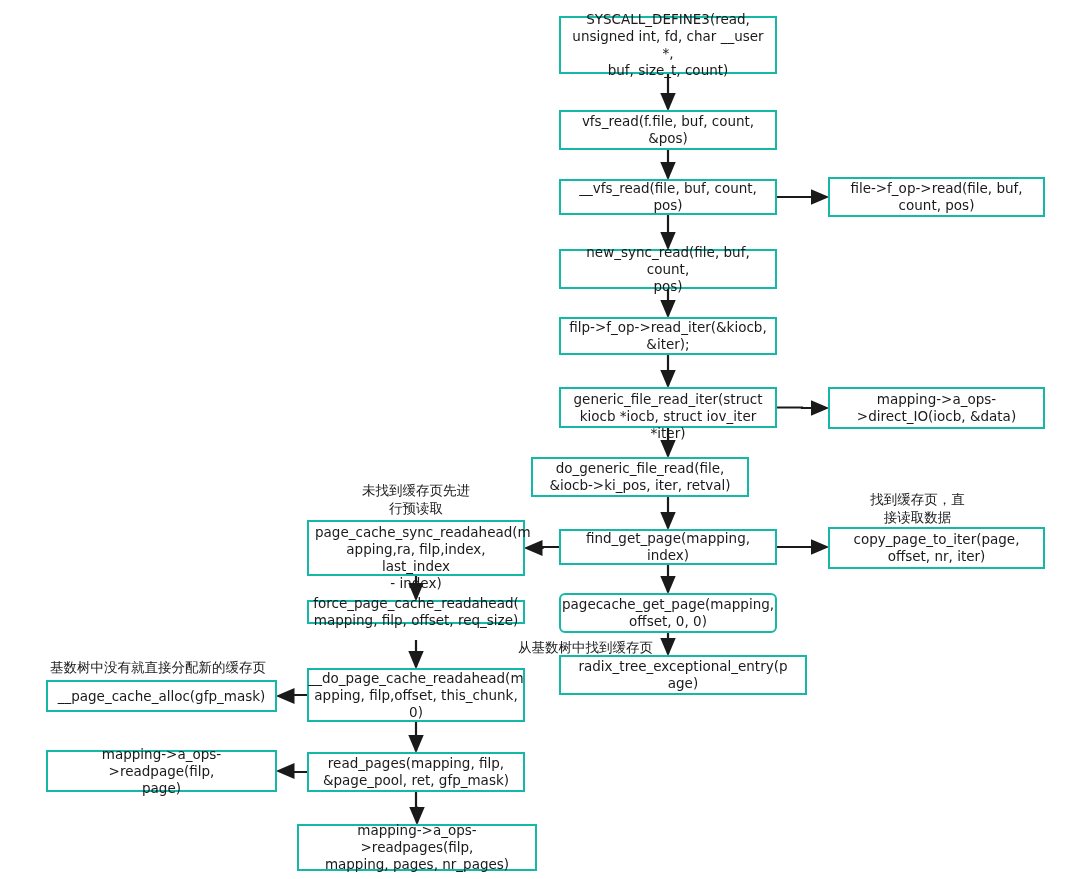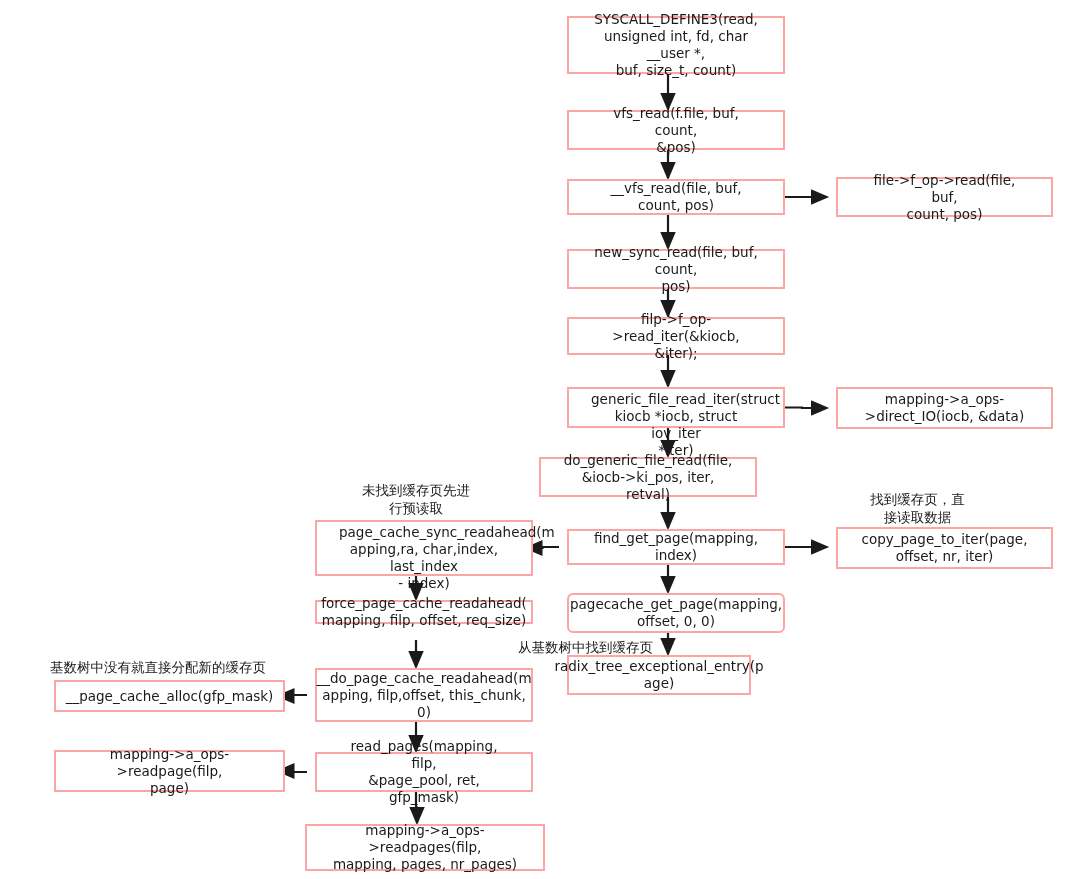--- a/index.html
+++ b/index.html
@@ -11,33 +11,32 @@
     position: relative;
     width: 1074px;
     height: 879px;
     background: #ffffff;
     font-family: "DejaVu Sans", "Liberation Sans", sans-serif;
     overflow: hidden;
   }
   .node {
     position: absolute;
     box-sizing: border-box;
-    border: 2px solid #fca5a5;
+    border: 2px solid #14b8a6;
     background: #ffffff;
     color: #1a1a1a;
     font-size: 13.5px;
     line-height: 17px;
     text-align: center;
     display: flex;
     align-items: center;
     justify-content: center;
-    padding: 0 22px;
+    padding: 0 6px;
     white-space: pre-line;
     z-index: 2;
-    margin-left: 8px;
   }
   .node.overflow {
     display: block;
     padding-top: 2px;
     overflow: visible;
   }
   .annot {
     position: absolute;
     color: #1a1a1a;
     font-size: 13.5px;
@@ -104,29 +103,29 @@
 &amp;iter);</div>
       <div class="node overflow" style="left: 559px; top: 387px; width: 218px; height: 41px;">generic_file_read_iter(struct
 kiocb *iocb, struct iov_iter
 *iter)</div>
       <div class="node" style="left: 828px; top: 387px; width: 217px; height: 42px;">mapping-&gt;a_ops-
 &gt;direct_IO(iocb, &amp;data)</div>
       <div class="node" style="left: 531px; top: 457px; width: 218px; height: 40px;">do_generic_file_read(file,
 &amp;iocb-&gt;ki_pos, iter, retval)</div>
       <div class="node" style="left: 559px; top: 529px; width: 218px; height: 36px;">find_get_page(mapping, index)</div>
       <div class="node overflow" style="left: 307px; top: 520px; width: 218px; height: 56px;">page_cache_sync_readahead(m
-apping,ra, char,index, last_index
+apping,ra, filp,index, last_index
 - index)</div>
       <div class="node" style="left: 828px; top: 527px; width: 217px; height: 42px;">copy_page_to_iter(page,
 offset, nr, iter)</div>
       <div class="node" style="left: 559px; top: 593px; width: 218px; height: 40px; border-radius: 6px;">pagecache_get_page(mapping,
 offset, 0, 0)</div>
       <div class="node" style="left: 307px; top: 600px; width: 218px; height: 24px;">force_page_cache_readahead(
 mapping, filp, offset, req_size)</div>
-      <div class="node" style="left: 559px; top: 655px; width: 184px; height: 40px;">radix_tree_exceptional_entry(p
+      <div class="node" style="left: 559px; top: 655px; width: 248px; height: 40px;">radix_tree_exceptional_entry(p
 age)</div>
       <div class="node" style="left: 307px; top: 668px; width: 218px; height: 54px;">__do_page_cache_readahead(m
 apping, filp,offset, this_chunk,
 0)</div>
       <div class="node" style="left: 46px; top: 680px; width: 231px; height: 32px;">__page_cache_alloc(gfp_mask)</div>
       <div class="node" style="left: 307px; top: 752px; width: 218px; height: 40px;">read_pages(mapping, filp,
 &amp;page_pool, ret, gfp_mask)</div>
       <div class="node" style="left: 46px; top: 750px; width: 231px; height: 42px;">mapping-&gt;a_ops-&gt;readpage(filp,
 page)</div>
       <div class="node" style="left: 297px; top: 824px; width: 240px; height: 47px;">mapping-&gt;a_ops-&gt;readpages(filp,

